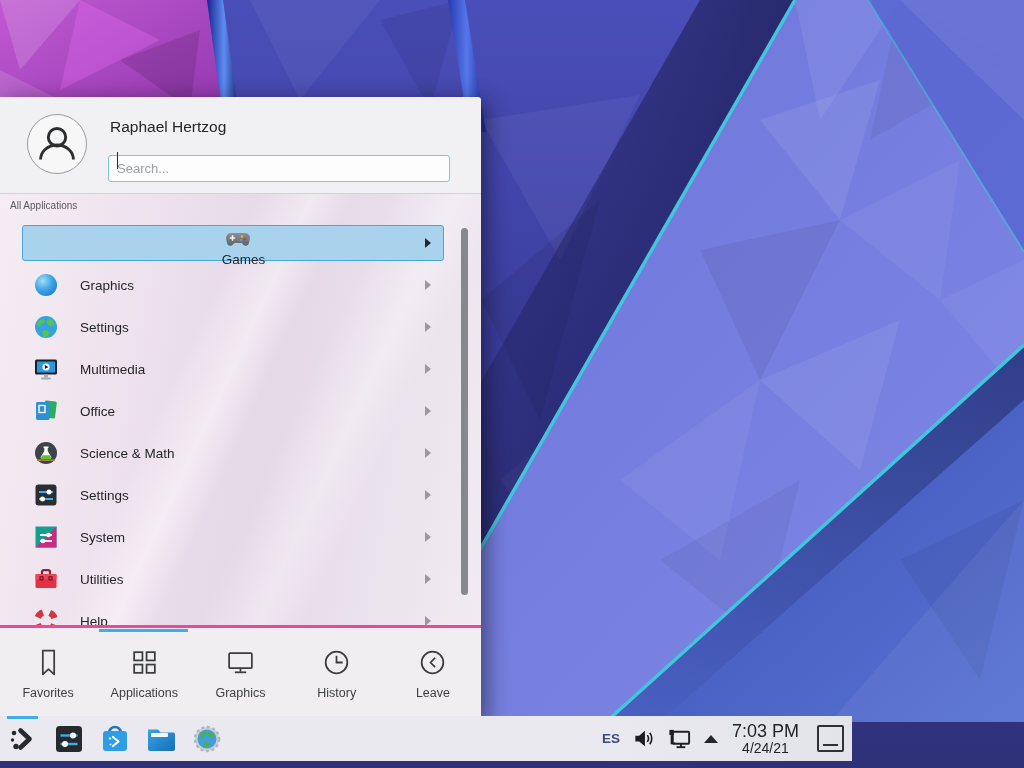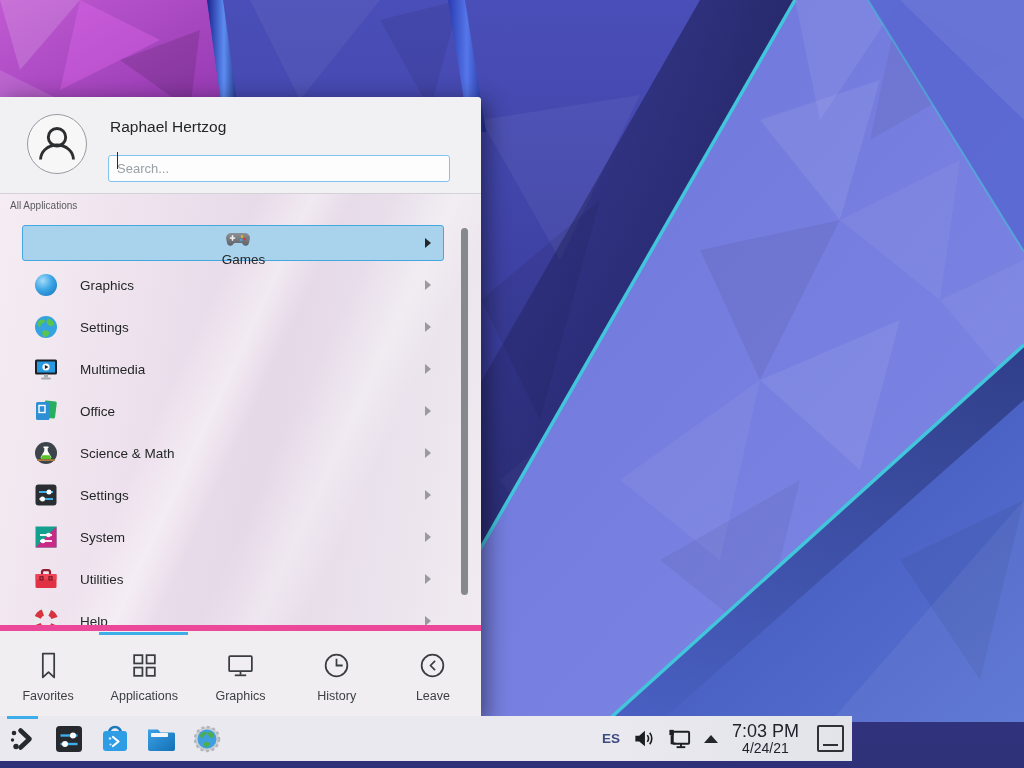--- a/index.html
+++ b/index.html
@@ -39,21 +39,21 @@
   .cat-row.selected { background:#a9d3ec; border-color:#45a7de;flex-direction:column; }
   .cat-icon { width:26px; height:26px; margin-left:10px; flex:0 0 26px; }
   .cat-icon svg { width:26px; height:26px; display:block; }
   .cat-label { margin-left:21px; font-size:13.5px; color:#232627; }
   .row-arrow { position:absolute; right:12px; top:50%; margin-top:-5px; width:0; height:0;
                border-left:6px solid #9a9a9e; border-top:5px solid transparent; border-bottom:5px solid transparent; }
   .cat-row.selected .row-arrow { border-left-color:#232627; }
   #scrollbar { position:absolute; right:13px; top:34px; width:7px; height:367px;
                background:#85888d; border-radius:3.5px; }
 
-  #ko-tabs { position:relative; flex:0 0 97px; background:#f1eef2; border-top:6px solid #ec4899;
+  #ko-tabs { position:relative; flex:0 0 97px; background:#f1eef2; border-top:3px solid #ec4899;
              display:flex; align-items:stretch; }
   #active-tab-indicator { position:absolute; left:99px; top:1px; width:89px; height:3px; background:#3daee9; }
   .ko-tab { flex:1 1 0; display:flex; flex-direction:column; align-items:center; padding-top:19px; cursor:default; }
   .ko-tab svg { width:31px; height:31px; display:block; }
   .ko-tab .tab-label { margin-top:8px; font-size:12.5px; color:#3c3f41; }
 
   
   #taskbar { position:absolute; left:0; bottom:7px; width:852px; height:45px;
              background:linear-gradient(90deg,#ebe9f0 0%, #eae9ef 70%, #e2e4ea 100%);
              display:flex; }

